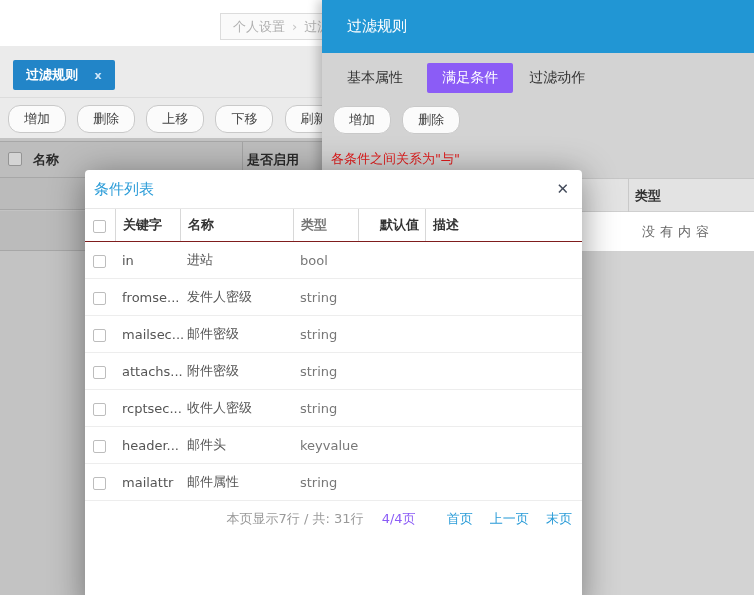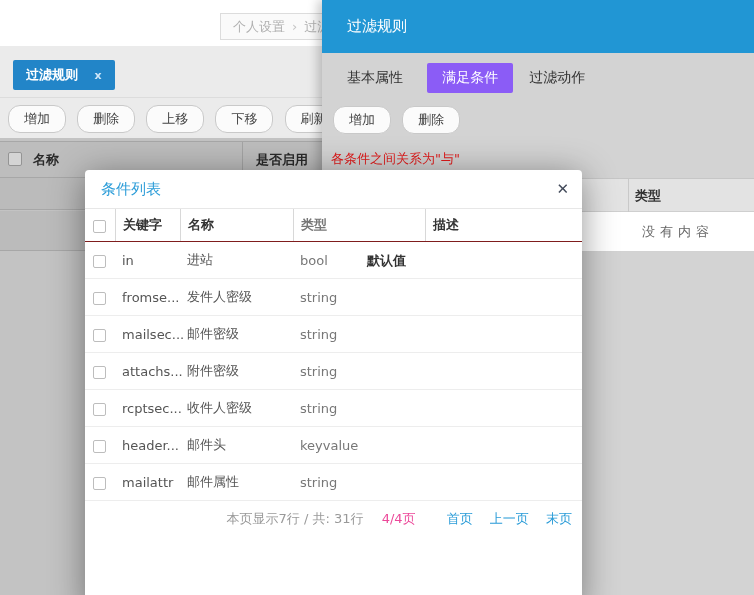--- a/index.html
+++ b/index.html
@@ -14,21 +14,21 @@
 
   .doc-tabstrip { position:absolute; left:0; top:46px; width:754px; height:52px; border-bottom:1px solid #dcdcdc; }
   .doc-tab { position:absolute; left:13px; top:14px; height:30px; line-height:30px; padding:0 13px; background:#2285c8; color:#fff; border-radius:2px; cursor:default; white-space:nowrap;font-weight:bold; }
   .doc-tab .tab-close { margin-left:12px; font-size:11px; color:#cfe6f8; }
 
   .toolbar { position:absolute; left:0; top:98px; width:754px; height:42px; padding:7px 0 0 8px; white-space:nowrap; }
   .btn { display:inline-block; height:28px; line-height:26px; padding:0 15px; margin-right:7px; background:#fbfbfb; border:1px solid #c9c9c9; border-radius:12px; color:#444; text-align:center; cursor:pointer; }
 
   .grid-header { position:absolute; left:0; top:141px; width:754px; height:37px; background:#e4e4e4; border-top:1px solid #c9c9c9; border-bottom:1px solid #c9c9c9; }
   .grid-header .hd-name { position:absolute; left:33px; top:0; line-height:35px; font-weight:bold; }
-  .grid-header .hd-enabled { position:absolute; left:256px; top:0; line-height:35px; font-weight:bold; }
+  .grid-header .hd-enabled { position:absolute; left:247px; top:0; line-height:35px; font-weight:bold; }
   .grid-header .col-sep { position:absolute; left:242px; top:0; width:1px; height:35px; background:#c6c6c6; }
   .cb { display:inline-block; width:14px; height:14px; background:#fff; border:1px solid #b3b3b3; border-radius:2px; vertical-align:middle; }
   .grid-header .cb { position:absolute; left:8px; top:10px; }
 
   .grid-row-a { position:absolute; left:0; top:178px; width:322px; height:32px; background:#e1e1e1; border-bottom:1px solid #c9c9c9; }
   .grid-row-b { position:absolute; left:0; top:211px; width:322px; height:40px; background:#e1e1e1; border-bottom:1px solid #c9c9c9; }
 
   .dim-overlay { position:absolute; left:0; top:138px; width:322px; height:457px; background:rgba(0,0,0,0.17); z-index:5; }
 
   
@@ -41,44 +41,44 @@
   .panel-notice { padding:10px 0 0 9px; color:#e01b1b; }
   .panel-table { position:absolute; left:0; top:178px; width:432px; }
   .panel-table .pt-head { position:relative; height:34px; background:#e3e3e3; border-top:1px solid #c6c6c6; border-bottom:1px solid #cfcfcf; }
   .panel-table .pt-head .pt-col { position:absolute; left:313px; top:0; line-height:33px; font-weight:bold; }
   .panel-table .pt-head .pt-sep { position:absolute; left:306px; top:0; width:1px; height:33px; background:#c9c9c9; }
   .panel-table .pt-empty { height:40px; line-height:40px; background:#fff; border-bottom:1px solid #d2d2d2; padding-left:320px; color:#666; letter-spacing:5px; white-space:nowrap; }
 
   
   .modal { position:absolute; left:85px; top:170px; width:497px; height:440px; background:#fff; border-radius:4px 4px 0 0; box-shadow:0 5px 35px rgba(0,0,0,0.42); z-index:20; }
   .modal-head { position:relative; height:39px; border-bottom:1px solid #e7e7e7; }
-  .modal-title { position:absolute; left:16px; top:0; line-height:39px; color:#2b9cd8; font-size:15px; }
+  .modal-title { position:absolute; left:9px; top:0; line-height:39px; color:#2b9cd8; font-size:15px; }
   .modal-close { position:absolute; right:13px; top:0; line-height:39px; color:#424a5a; font-size:15px; cursor:pointer; }
   .modal-search { display:flex; align-items:center; height:39px; padding-left:8px; }
   .modal-search label { font-weight:bold; color:#333; }
   .modal-search input { width:93px; height:26px; border:1px solid #c7c7c7; border-radius:2px; margin-left:6px; padding:0 6px; font-size:13px; outline:none; }
   .modal-search .lbl2 { margin-left:13px; }
   .modal-search .find-btn { width:92px; height:28px; margin-left:5px; background:#30a7e0; color:#fff; border:none; border-radius:2px; font-size:14px; font-family:inherit; cursor:pointer; }
 
   .mtable { width:100%; }
   .mt-row { display:flex; align-items:center; height:37px; border-bottom:1px solid #ededed; color:#555; }
   .mt-head { height:33px; border-bottom:1px solid #7f1d1d; color:#333; font-weight:bold; }
   .mc-cb { width:30px; padding-left:8px; flex:none; }
   .mc-kw { width:65px; padding-left:7px; flex:none; }
   .mc-name { width:113px; padding-left:7px; flex:none; }
   .mc-type { width:65px; padding-left:7px; flex:none; }
-  .mc-def { width:67px; padding-left:8px; flex:none;margin-top:36px; }
+  .mc-def { width:67px; padding-left:21px; flex:none; }
   .mc-desc { flex:1; padding-left:7px; }
   .mt-head .mc-kw, .mt-head .mc-name, .mt-head .mc-type, .mt-head .mc-def, .mt-head .mc-desc { border-left:1px solid #d8d8d8; align-self:stretch; line-height:32px; }
   .mt-row .cb { width:13px; height:13px; border-color:#bdbdbd; }
   .mt-row .mc-type { color:#777; }
 
   .m-pagination { margin-top:9px; text-align:right; padding-right:10px; color:#999; white-space:nowrap; }
   .m-pagination .pg-count { margin-right:14px; }
-  .m-pagination .pg-pos { color:#ec4899; margin-right:14px; }
+  .m-pagination .pg-pos { color:#8b5cf6; margin-right:14px; }
   .m-pagination a { color:#2b9cd8; text-decoration:none; margin-left:13px; cursor:pointer; }
 </style>
 </head>
 <body>
 
 <div id="stage">
 
   <div class="topbar">
     <div class="breadcrumb">
       <span>个人设置</span><span class="sep">›</span><span>过滤</span>

